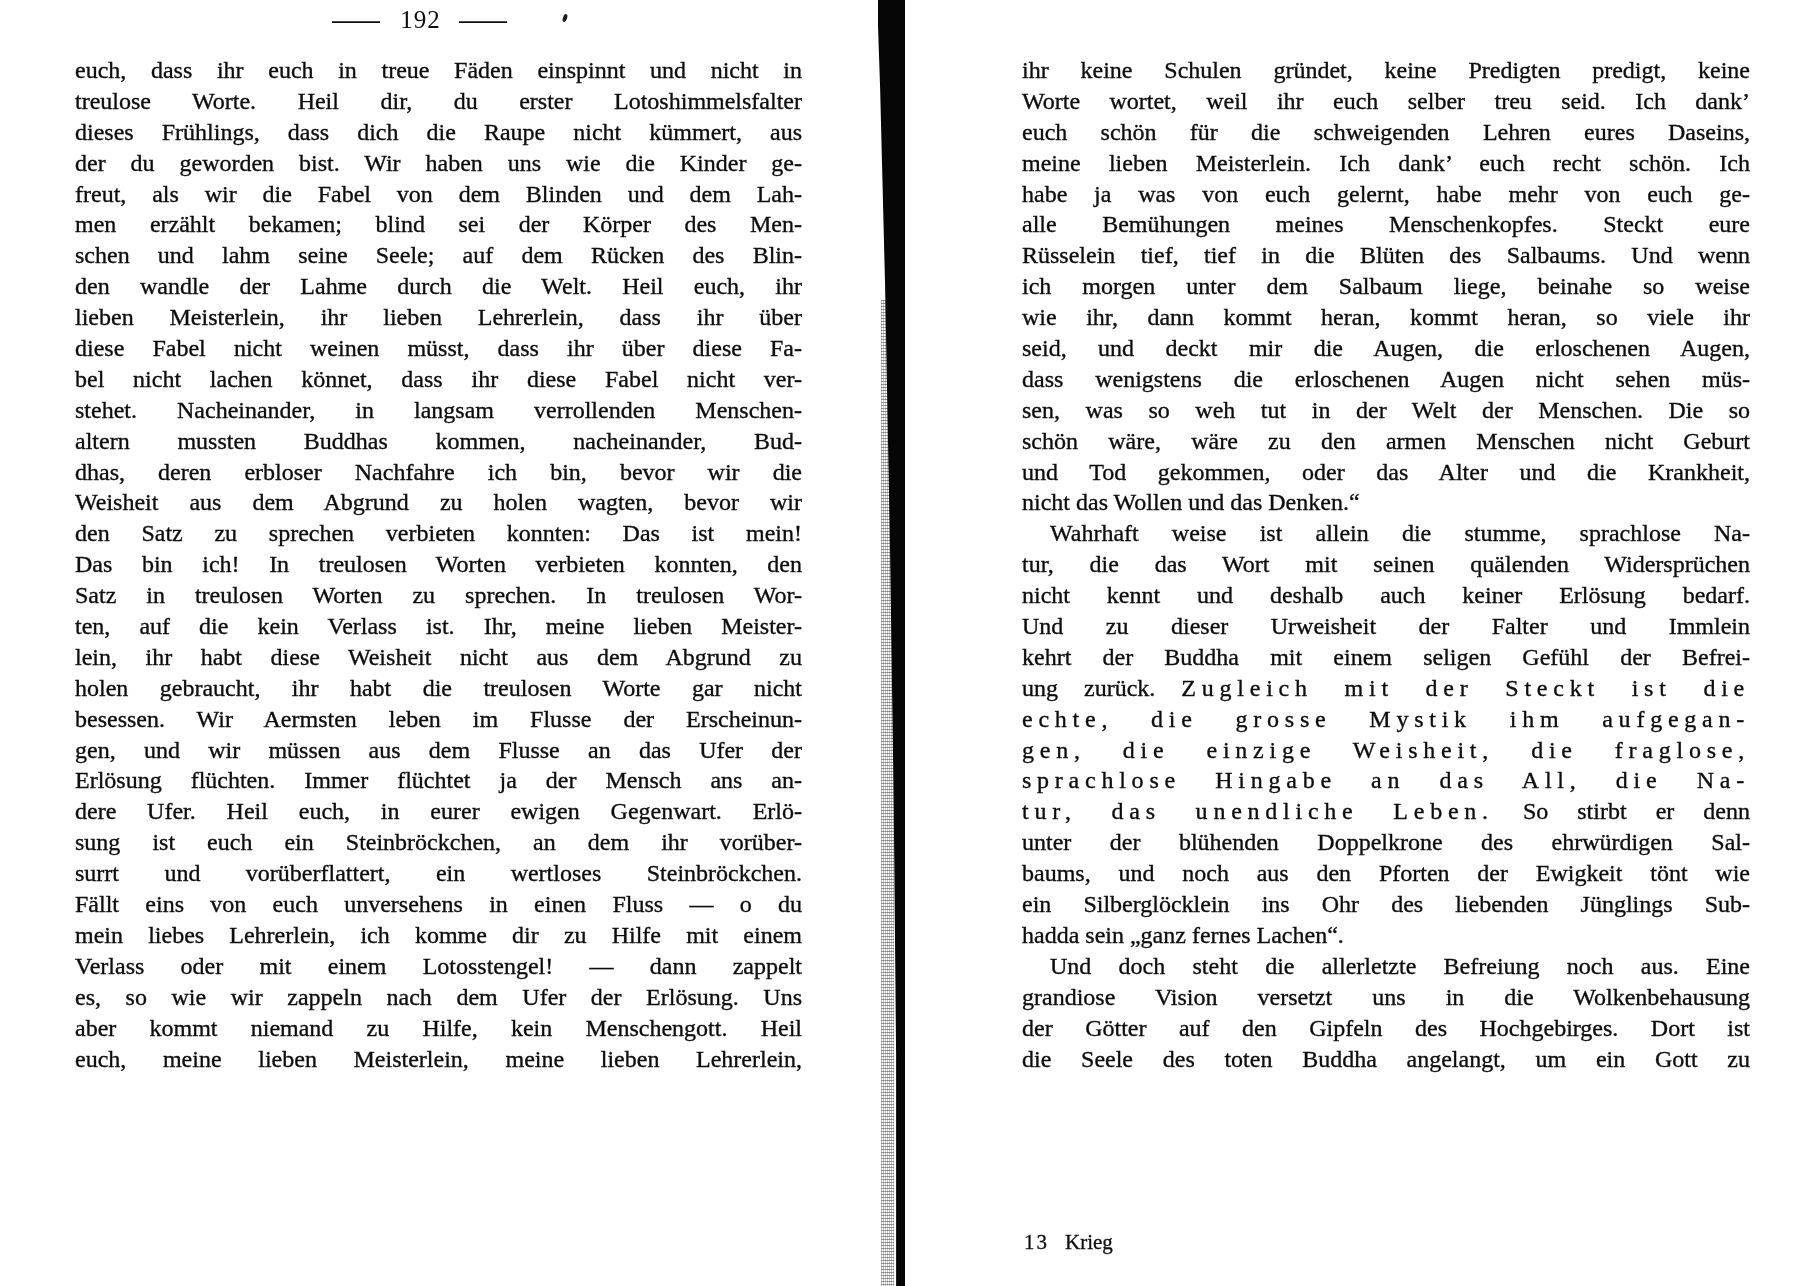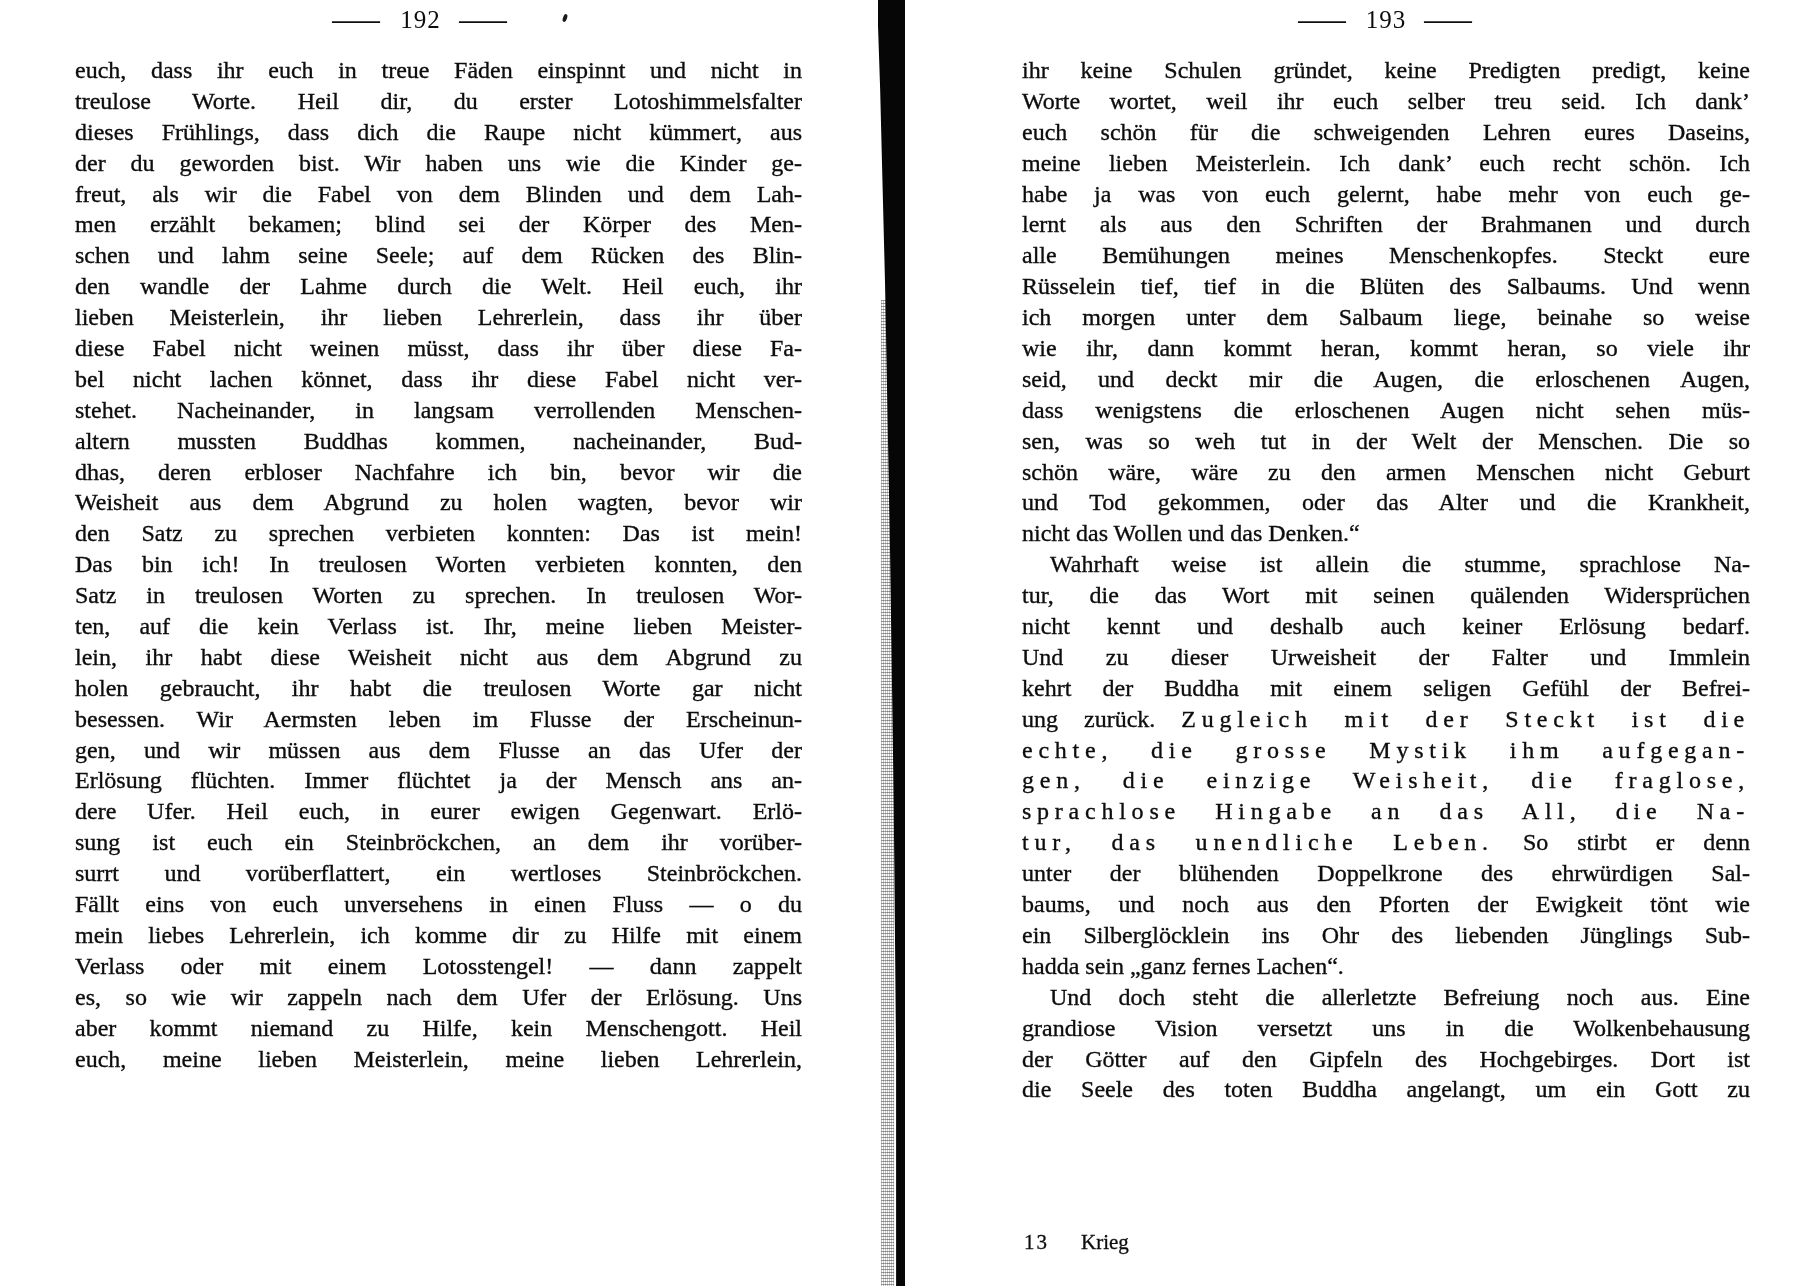--- a/index.html
+++ b/index.html
@@ -30,21 +30,21 @@
     -webkit-text-stroke:0.35px #0d0d0d;
   }
   .line.end    { text-align-last:left; }
   .line.indent { text-indent:28px; }
   .sp { letter-spacing:0.24em; }
 
   .pagefoot {
     position:absolute; top:1230px; left:2px;
     font-size:21px; -webkit-text-stroke:0.3px #0d0d0d;
   }
-  .pagefoot .signum { margin-right:32px; letter-spacing:2px; }
+  .pagefoot .signum { margin-right:16px; letter-spacing:2px; }
 
   
   .gutter { position:absolute; left:878px; top:0; width:27px; height:1286px; }
   .gutter .wedge {
     position:absolute; left:0; top:0; width:100%; height:100%;
     background:#060606;
     clip-path:polygon(0 0, 100% 0, 100% 100%, 67% 100%, 67% 82%, 58% 62%, 44% 42%, 26% 22%, 8% 7%, 0 2%);
   }
   .gutter .noise {
     position:absolute; left:3px; top:300px; width:13px; height:986px;
@@ -105,30 +105,26 @@
   </div>
 
   <div class="gutter">
     <div class="noise"></div>
     <div class="wedge"></div>
   </div>
 
   <div class="speck"></div>
 
   <div class="page right">
-    <div class="pagehead">
-      <span class="pgdash">—</span><span class="pgnum">193</span><span class="pgdash">—</span>
-    </div>
     <div class="textblock">
         <div class="line"><span>ihr keine Schulen gründet, keine Predigten predigt, keine</span></div>
         <div class="line"><span>Worte wortet, weil ihr euch selber treu seid. Ich dank’</span></div>
         <div class="line"><span>euch schön für die schweigenden Lehren eures Daseins,</span></div>
         <div class="line"><span>meine lieben Meisterlein. Ich dank’ euch recht schön. Ich</span></div>
         <div class="line"><span>habe ja was von euch gelernt, habe mehr von euch ge-</span></div>
-        <div class="line"><span>lernt als aus den Schriften der Brahmanen und durch</span></div>
         <div class="line"><span>alle Bemühungen meines Menschenkopfes. Steckt eure</span></div>
         <div class="line"><span>Rüsselein tief, tief in die Blüten des Salbaums. Und wenn</span></div>
         <div class="line"><span>ich morgen unter dem Salbaum liege, beinahe so weise</span></div>
         <div class="line"><span>wie ihr, dann kommt heran, kommt heran, so viele ihr</span></div>
         <div class="line"><span>seid, und deckt mir die Augen, die erloschenen Augen,</span></div>
         <div class="line"><span>dass wenigstens die erloschenen Augen nicht sehen müs-</span></div>
         <div class="line"><span>sen, was so weh tut in der Welt der Menschen. Die so</span></div>
         <div class="line"><span>schön wäre, wäre zu den armen Menschen nicht Geburt</span></div>
         <div class="line"><span>und Tod gekommen, oder das Alter und die Krankheit,</span></div>
         <div class="line end"><span>nicht das Wollen und das Denken.“</span></div>

